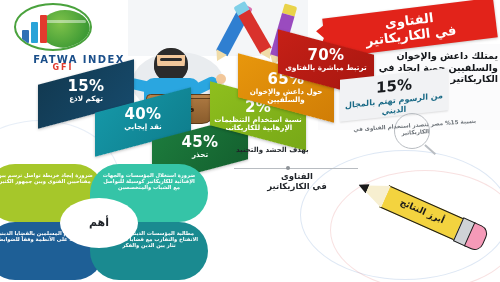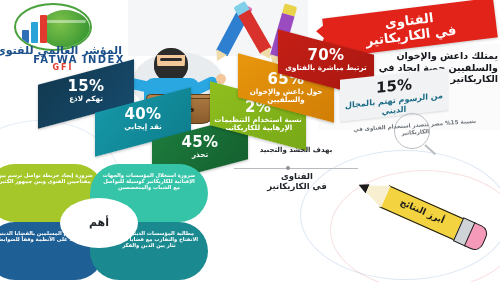--- a/index.html
+++ b/index.html
@@ -187,21 +187,21 @@
     border:1.5px solid #b9bdc2; border-radius:50%;
   }
   #magnifier .handle {
     position:absolute; left:31px; top:31px; width:14px; height:1.8px;
     background:#b9bdc2; transform: rotate(42deg); transform-origin: left center;
   }
 
   
   #note-recruit {
     position:absolute; left: 236px; top: 146px; width: 120px;
-    direction: rtl; text-align: center;
+    direction: rtl; text-align: left;
     font-size: 7px; font-weight: bold; color: #1f2328; line-height: 8px;
   }
   #center-label {
     position:absolute; left: 242px; top: 172px; width: 110px;
     direction: rtl; text-align: center;
     font-size: 8.5px; font-weight: bold; color: #1f2328; line-height: 9.5px;
   }
   #center-rule {
     position:absolute; left: 234px; top: 168px; width: 124px; height: 1px;
     background: #b8bcc1;
@@ -328,21 +328,20 @@
   <div class="bg-swoosh" style="left:330px;top:170px;width:190px;height:120px;border-color:rgba(225,120,120,.22);"></div>
   <div class="bg-swoosh" style="left:-40px;top:120px;width:160px;height:120px;border-color:rgba(120,160,210,.18);"></div>
 
   <div id="logo">
     <div class="logo-disc">
       <div class="logo-globe"></div>
       <div class="logo-bar lb1"></div>
       <div class="logo-bar lb2"></div>
       <div class="logo-bar lb3"></div>
     </div>
-    <div class="logo-ar">المؤشر العالمي للفتوى</div>
     <div class="logo-en">FATWA INDEX</div>
     <div class="logo-sub">GFI</div>
   </div>
 
   <div id="pencils">
     <div class="pencil" style="left:34px;top:2px;transform:rotate(28deg);">
       <div class="cap" style="background:#d96fae;"></div>
       <div class="body" style="background:#2f7fd1;"></div>
       <div class="tip"></div>
     </div>

